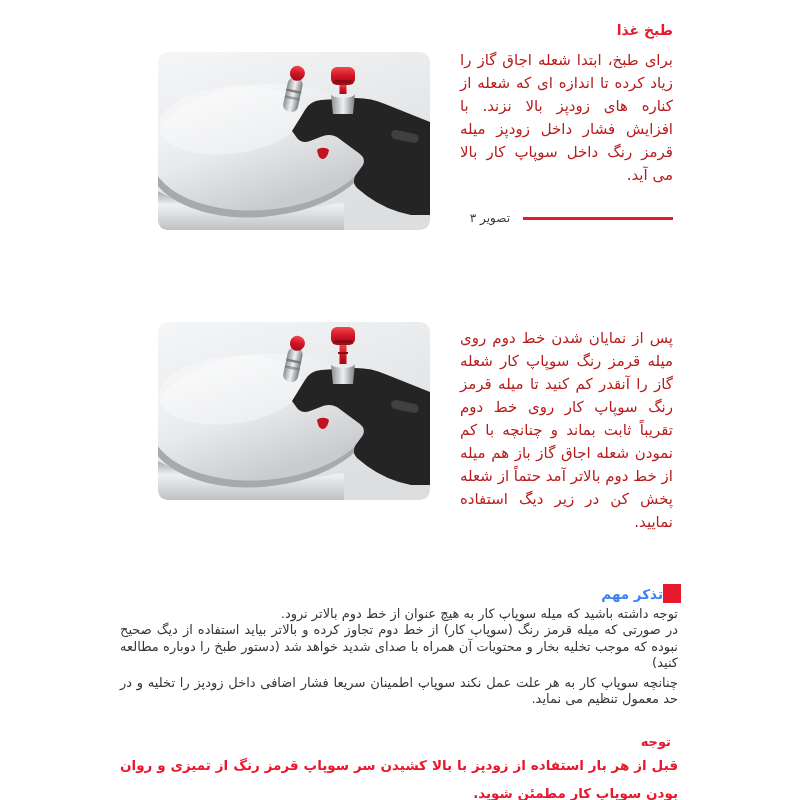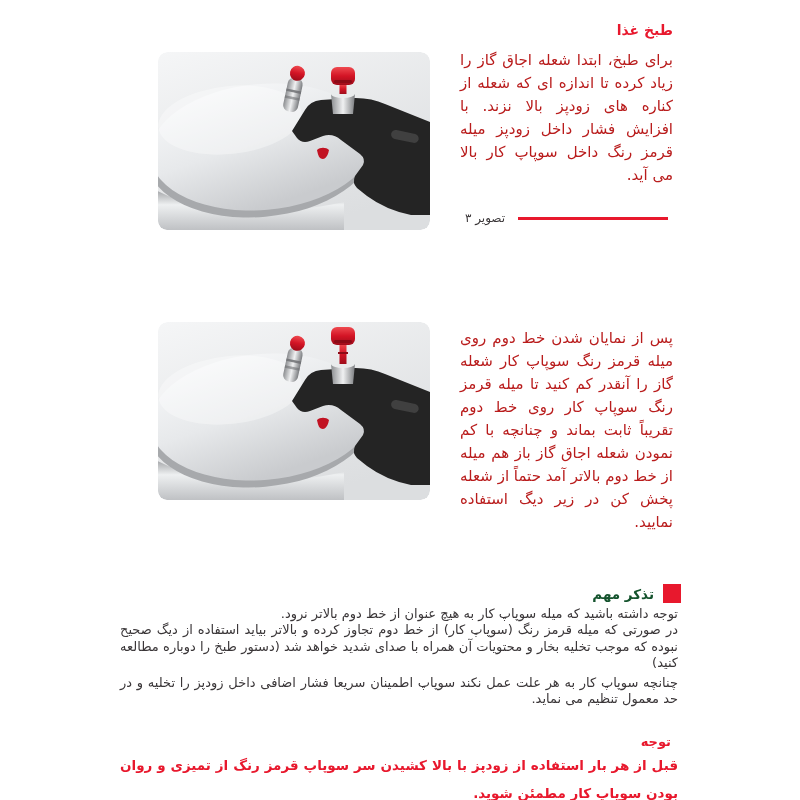--- a/index.html
+++ b/index.html
@@ -25,31 +25,31 @@
     border-radius:9px; overflow:hidden;
   }
   .photo-1 { top:52px; }
   .photo-2 { top:322px; }
   .photo svg { display:block; width:272px; height:178px; }
 
   .fig-caption {
     position:absolute; right:127px; width:213px;
     display:flex; align-items:center; direction:rtl;
   }
-  .caption-3 { top:211px;justify-content:center; }
+  .caption-3 { top:211px; }
   .caption-4 { top:481px; }
   .cap-line { width:150px; height:3px; background:#e8182d; flex:0 0 auto; }
   .cap-text { font-size:12px; color:#3a3638; margin-right:13px; white-space:nowrap; }
 
   .notice-head {
     position:absolute; top:584px; right:119px;
     display:flex; align-items:center; direction:rtl;
   }
   .notice-square { width:18px; height:19px; background:#e8182d; flex:0 0 auto; }
-  .notice-head-text { font-size:13.5px; font-weight:bold; color:#14532d; margin-right:9px; white-space:nowrap; }
+  .notice-head-text { font-size:13.5px; font-weight:bold; color:#3b82f6; margin-right:0; white-space:nowrap; }
 
   .wide-para {
     position:absolute; right:122px; width:558px;
     font-size:13px; line-height:16.3px; color:#3a3638;
     direction:rtl; text-align:justify; text-align-last:right;
   }
   .notice-para-a { top:606px; }
   .notice-para-b { top:675px; }
 
   .attention-heading { top:734px; right:129px; font-size:13px; }

